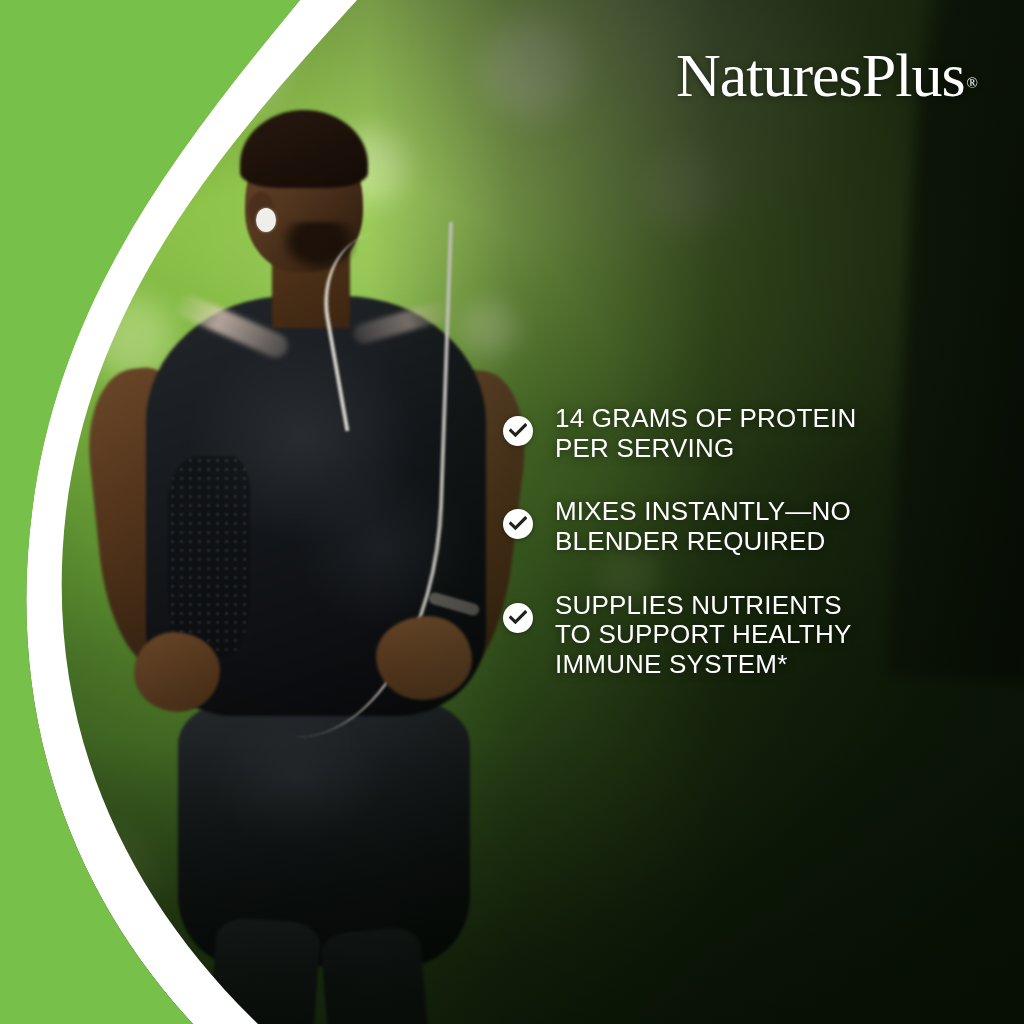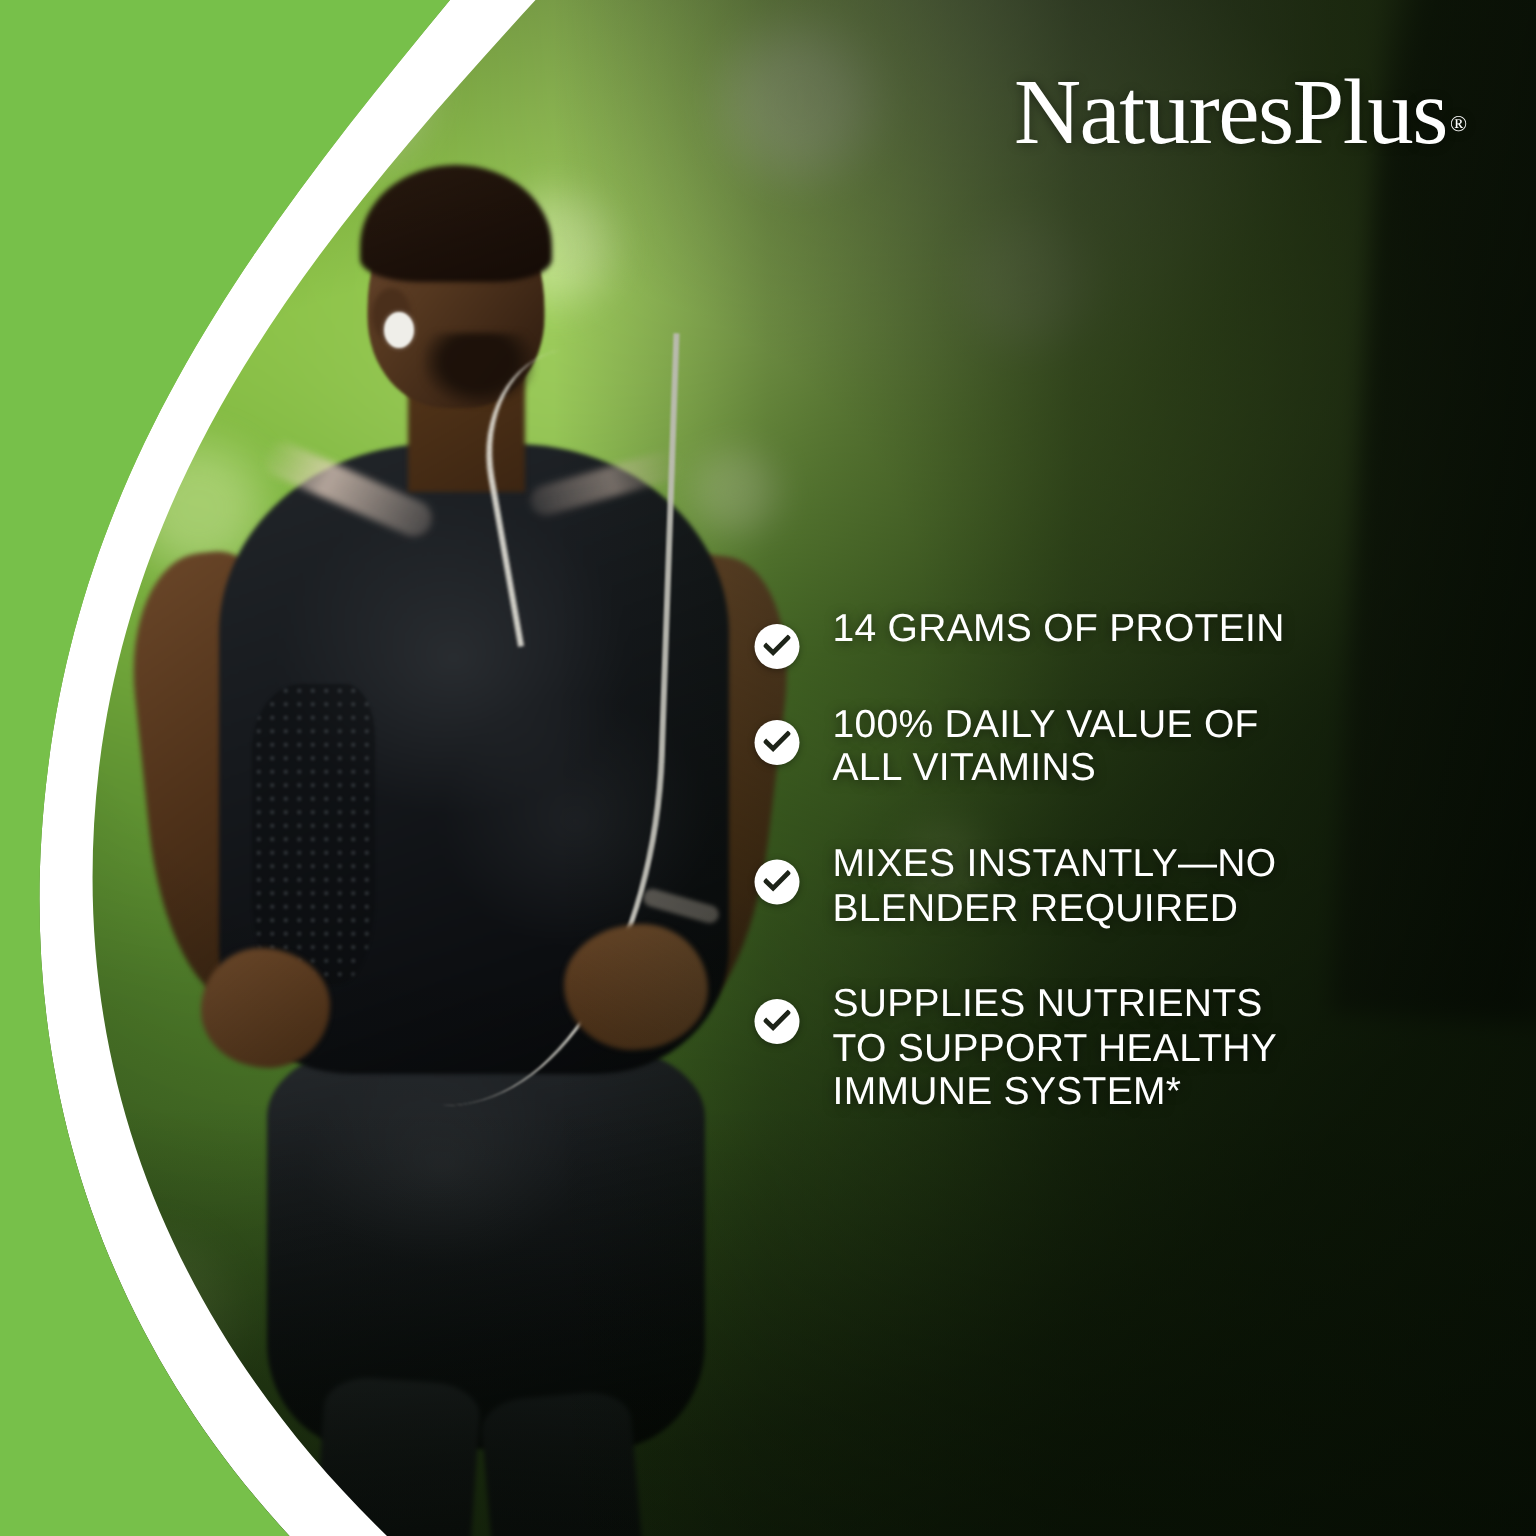--- a/index.html
+++ b/index.html
@@ -393,31 +393,23 @@
   </div>
 
   <div class="benefits">
 
     <div class="benefit">
       <span class="check-badge">
         <svg viewBox="0 0 18 16">
             <path d="M1.8 7.6 L6.4 12.1 L16.2 2.2" fill="none" stroke="#1d2318" stroke-width="3.2" stroke-linecap="square" stroke-linejoin="miter"></path>
           </svg>
       </span>
-      <p class="benefit-text"><span>14 GRAMS OF PROTEIN</span><br></p>
+      <p class="benefit-text"><span>14 GRAMS OF PROTEIN</span><br><span>PER SERVING</span></p>
     </div>
 
-    <div class="benefit">
-      <span class="check-badge">
-        <svg viewBox="0 0 18 16">
-            <path d="M1.8 7.6 L6.4 12.1 L16.2 2.2" fill="none" stroke="#1d2318" stroke-width="3.2" stroke-linecap="square" stroke-linejoin="miter"></path>
-          </svg>
-      </span>
-      <p class="benefit-text"><span>100% DAILY VALUE OF</span><br><span>ALL VITAMINS</span></p>
-    </div>
 
     <div class="benefit">
       <span class="check-badge">
         <svg viewBox="0 0 18 16">
             <path d="M1.8 7.6 L6.4 12.1 L16.2 2.2" fill="none" stroke="#1d2318" stroke-width="3.2" stroke-linecap="square" stroke-linejoin="miter"></path>
           </svg>
       </span>
       <p class="benefit-text"><span>MIXES INSTANTLY—NO</span><br><span>BLENDER REQUIRED</span></p>
     </div>
 

